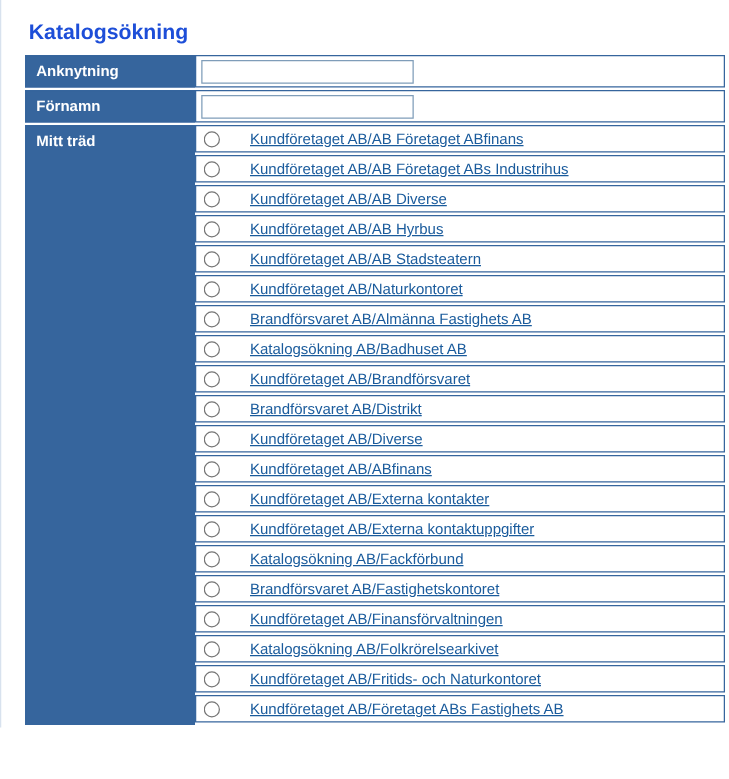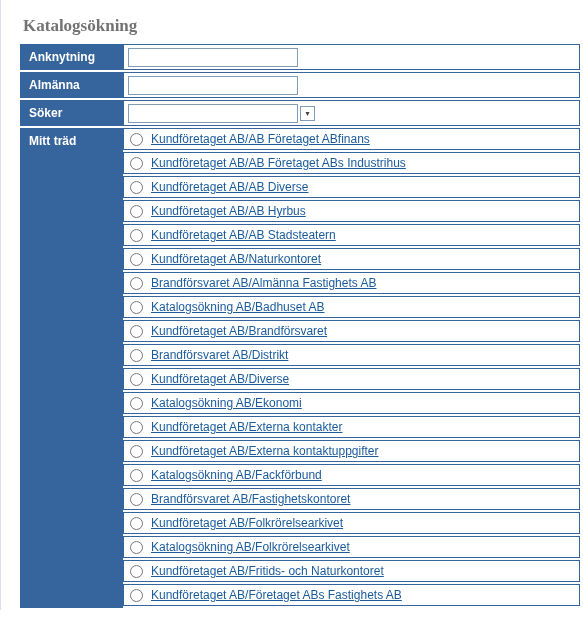--- a/index.html
+++ b/index.html
@@ -5,36 +5,35 @@
   * { box-sizing: border-box; margin: 0; padding: 0; }
   body {
     font-family: Arial, Helvetica, sans-serif;
     font-size: 12px;
     background: #fff;
     padding: 10px 4px 0 4px;
     width: 583px;
     border-left: 1px solid #d8e2ee;
   }
   .title {
-    color: #737373;
+    color: #1d4ed8;
     font-size: 17px;
     font-weight: bold;
     margin: 6px 0 6px 18px;
-    font-family: Liberation Serif, serif;
   }
   .form-table {
     border-collapse: separate;
     border-spacing: 0 2px;
     width: 560px;
     margin-left: 15px;
   }
   .label-cell {
     background: #36659d;
     color: #fff;
-    width: 103px;
+    width: 136px;
     padding: 5px 8px;
     vertical-align: top;
     border: 1px solid #36659d;
     font-weight: bold;
     font-size: 12px;
   }
   .field-cell {
     border: 1px solid #36659d;
     padding: 2px 4px;
   }
@@ -65,21 +64,21 @@
   }
   .tree-cell {
     padding: 0;
     border: none;
   }
   .tree-row {
     border: 1px solid #36659d;
     padding: 3px 6px;
     display: flex;
     align-items: center;
-    gap: 8px;
+    gap: 24px;
     margin-bottom: 2px;
   }
   .tree-row input[type=radio] {
     margin: 0;
     width: 13px;
     height: 13px;
   }
   .tree-link {
     color: #1a5b9c;
     text-decoration: underline;
@@ -94,34 +93,23 @@
 
 <table class="form-table">
   <tbody>
       <tr>
     <td class="label-cell">Anknytning</td>
     <td class="field-cell">
       <input type="text" class="text-input" value="" style="">
     </td>
   </tr>
   <tr>
-    <td class="label-cell">Almänna</td>
+    <td class="label-cell">Förnamn</td>
     <td class="field-cell">
       <input type="text" class="text-input" value="" style="">
-    </td>
-  </tr>
-  <tr>
-    <td class="label-cell">Söker</td>
-    <td class="field-cell">
-      <div class="soker-wrap">
-        <input type="text" class="text-input" value="" style="">
-        <span class="dd-btn">
-          <span>▾</span>
-        </span>
-      </div>
     </td>
   </tr>
   <tr>
     <td class="label-cell" style="vertical-align:top;height:440px;">Mitt träd</td>
     <td class="tree-cell" id="tree-container">
           <div class="tree-row">
             <input type="radio" name="tree-radio" style="">
             <a class="tree-link">Kundföretaget AB/AB Företaget ABfinans</a>
           </div>
           <div class="tree-row">
@@ -159,41 +147,41 @@
           <div class="tree-row">
             <input type="radio" name="tree-radio" style="">
             <a class="tree-link">Brandförsvaret AB/Distrikt</a>
           </div>
           <div class="tree-row">
             <input type="radio" name="tree-radio" style="">
             <a class="tree-link">Kundföretaget AB/Diverse</a>
           </div>
           <div class="tree-row">
             <input type="radio" name="tree-radio" style="">
-            <a class="tree-link">Katalogsökning AB/Ekonomi</a>
+            <a class="tree-link">Kundföretaget AB/ABfinans</a>
           </div>
           <div class="tree-row">
             <input type="radio" name="tree-radio" style="">
             <a class="tree-link">Kundföretaget AB/Externa kontakter</a>
           </div>
           <div class="tree-row">
             <input type="radio" name="tree-radio" style="">
             <a class="tree-link">Kundföretaget AB/Externa kontaktuppgifter</a>
           </div>
           <div class="tree-row">
             <input type="radio" name="tree-radio" style="">
             <a class="tree-link">Katalogsökning AB/Fackförbund</a>
           </div>
           <div class="tree-row">
             <input type="radio" name="tree-radio" style="">
             <a class="tree-link">Brandförsvaret AB/Fastighetskontoret</a>
           </div>
           <div class="tree-row">
             <input type="radio" name="tree-radio" style="">
-            <a class="tree-link">Kundföretaget AB/Folkrörelsearkivet</a>
+            <a class="tree-link">Kundföretaget AB/Finansförvaltningen</a>
           </div>
           <div class="tree-row">
             <input type="radio" name="tree-radio" style="">
             <a class="tree-link">Katalogsökning AB/Folkrörelsearkivet</a>
           </div>
           <div class="tree-row">
             <input type="radio" name="tree-radio" style="">
             <a class="tree-link">Kundföretaget AB/Fritids- och Naturkontoret</a>
           </div>
           <div class="tree-row">

